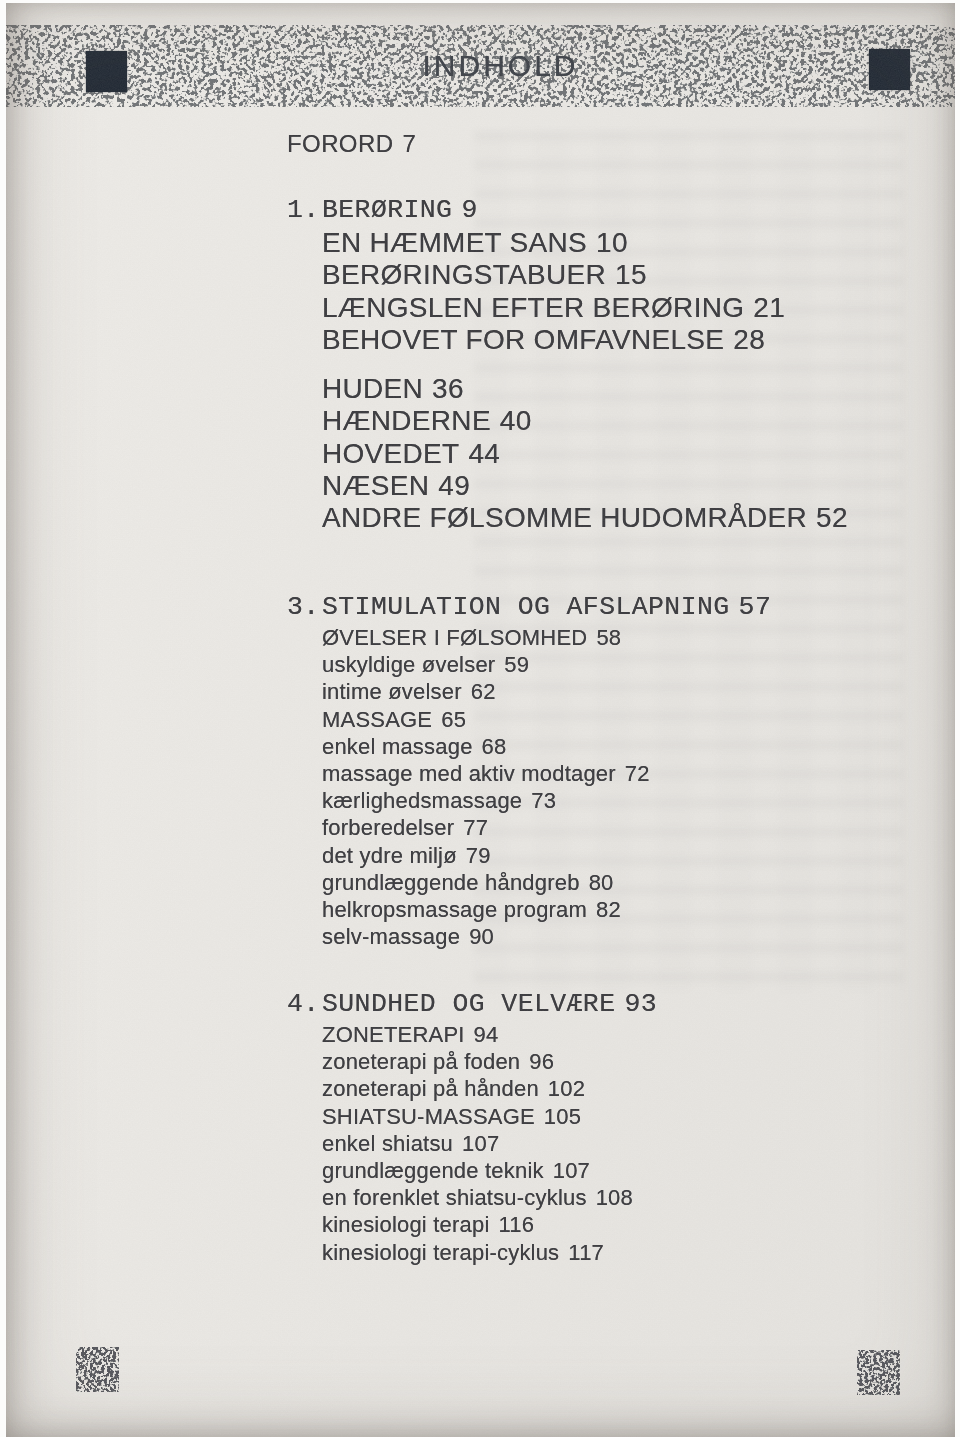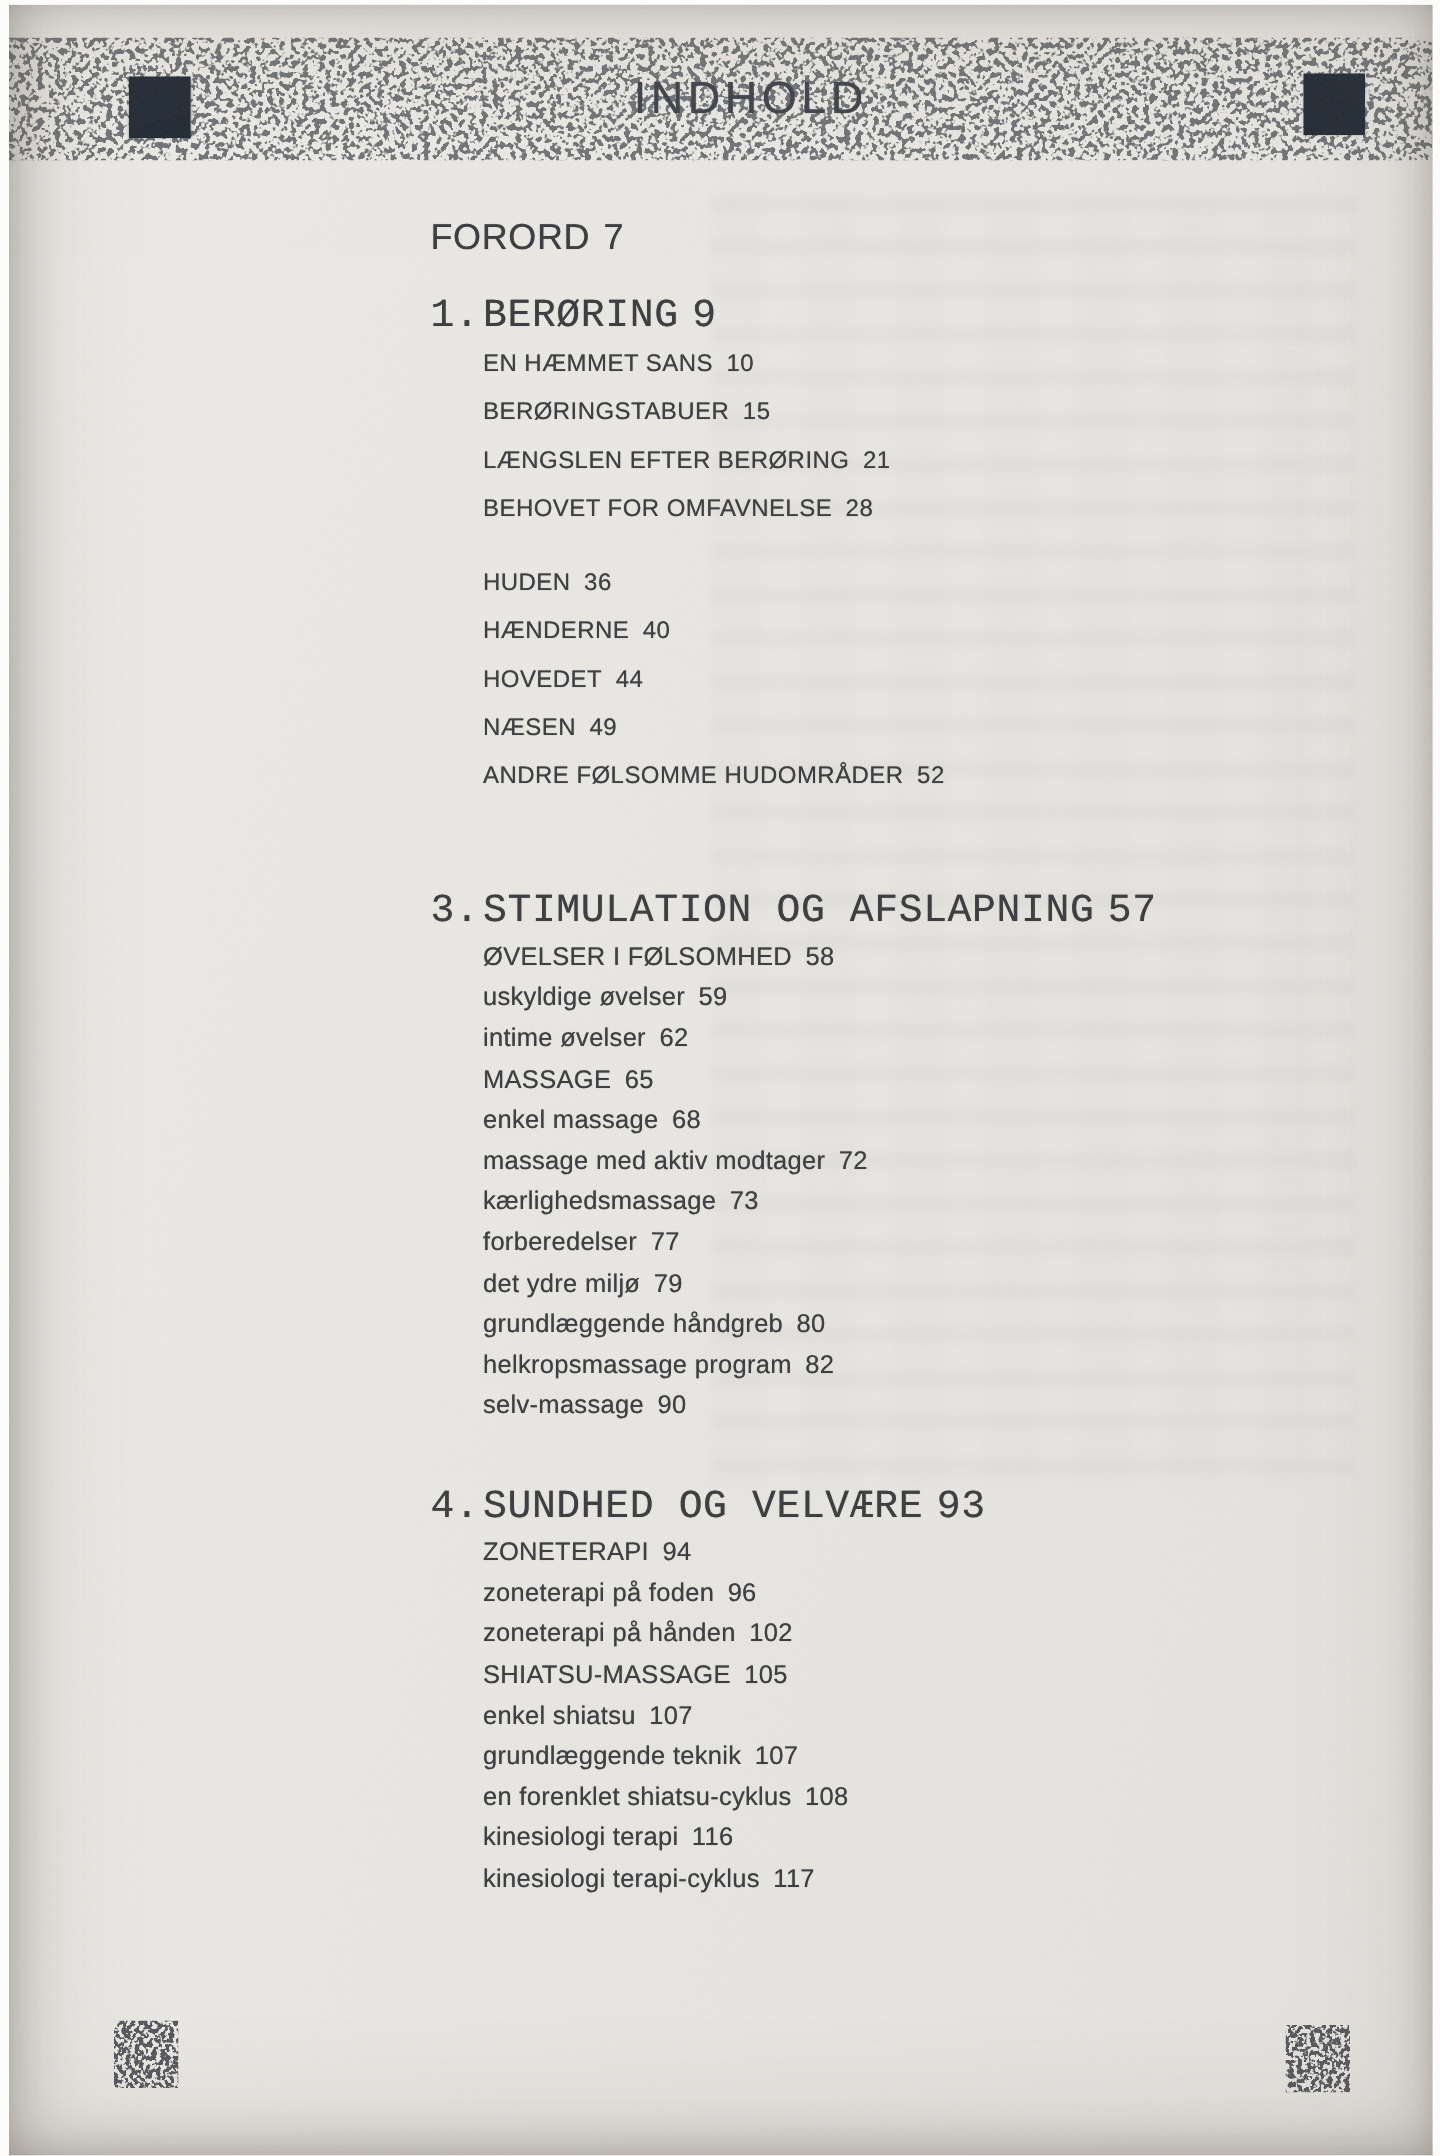--- a/index.html
+++ b/index.html
@@ -116,21 +116,21 @@
     position: absolute;
     inset: 0;
     color: var(--ink, #3a3a3e);
   }
   .group {
     position: absolute;
     left: 281px;
     width: 640px;
     white-space: nowrap;
   }
-  .group-forord { top: 141px; }
+  .group-forord { top: 126px; }
   .group-0 { top: 190px; }
   .group-1 { top: 370px; }
   .group-2 { top: 587px; }
   .group-3 { top: 984px; }
 
   .toc .entry, .toc .heading {
     text-shadow: 0 0 0.5px rgba(58, 58, 62, 0.75);
   }
 
   .group-forord .entry {
@@ -145,26 +145,26 @@
     letter-spacing: 0.4px;
     font-family: Liberation Mono, monospace;
   }
   .heading .num {
     display: inline-block;
     width: 35px;
   }
 
   .items .entry { margin-left: 35px; }
   .items.lg .entry {
-    font-size: 16px;
+    font-size: 28px;
     line-height: 32.3px;
     letter-spacing: 0.3px;
   }
   .items.sm .entry {
-    font-size: 17px;
+    font-size: 22px;
     line-height: 27.2px;
     letter-spacing: 0.2px;
   }
 
   .pg { margin-left: 9px; }
 
   
   .grain {
     position: absolute;
     inset: 0;

